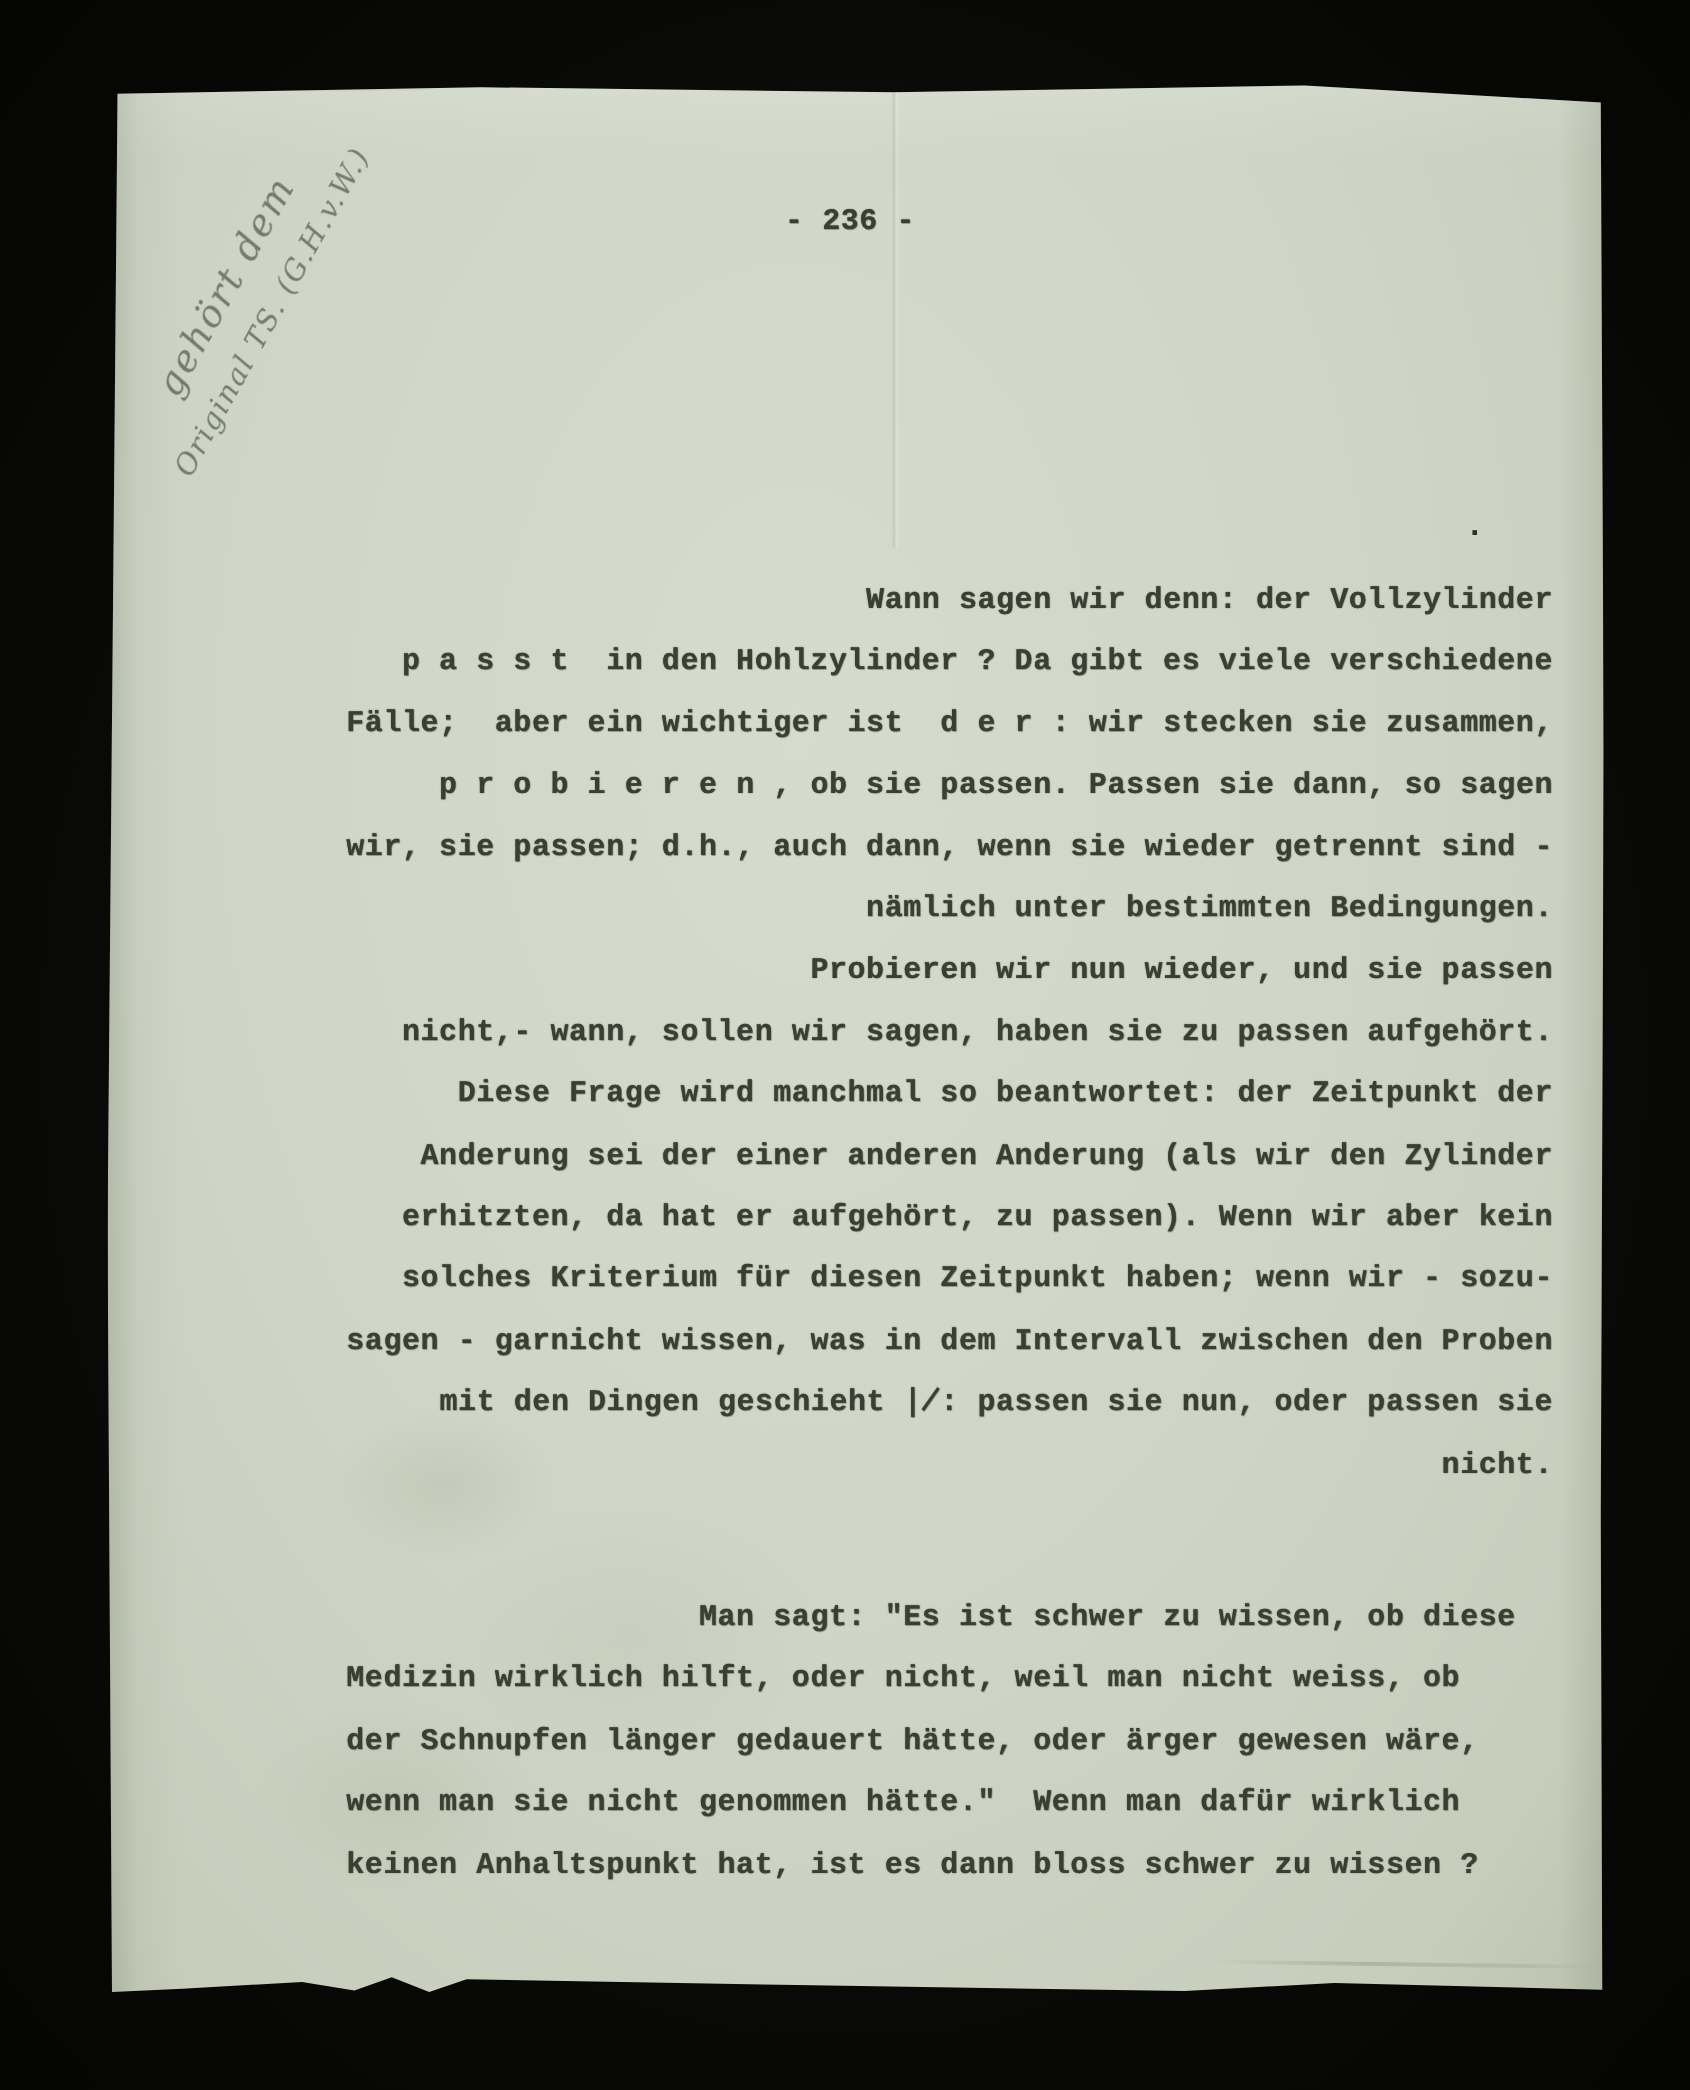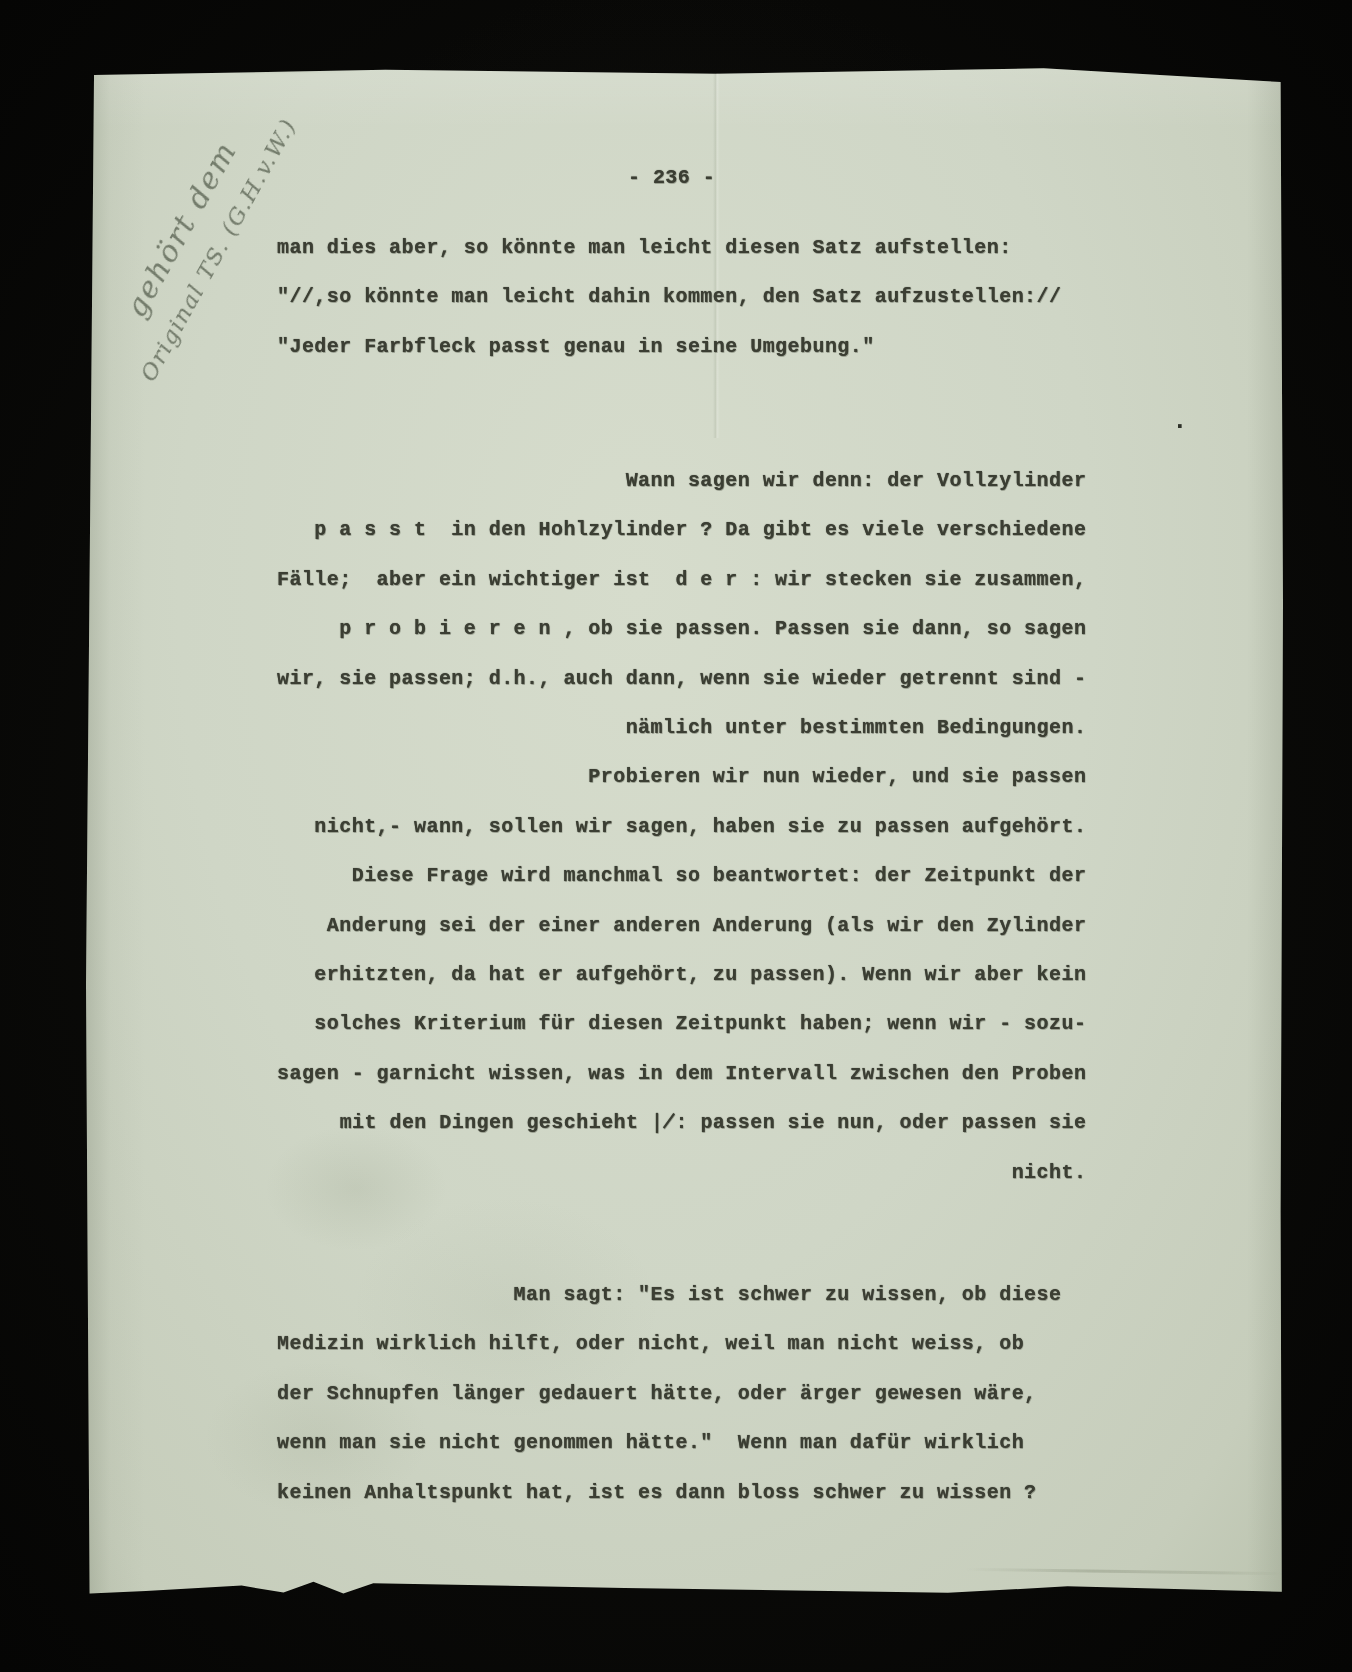--- a/index.html
+++ b/index.html
@@ -45,21 +45,21 @@
     filter: blur(0.6px);
   }
   .crease-tl {
     position: absolute; left: 150px; top: 0px; width: 120px; height: 4px;
     background: linear-gradient(105deg, rgba(80,90,65,0.25), rgba(0,0,0,0));
     filter: blur(0.8px);
   }
   .typed {
     position: absolute;
     color: #3b3e33;
-    font-size: 20px;
+    font-size: 24px;
     font-weight: 700;
     letter-spacing: 0.45px;
     line-height: 49.4px;
     white-space: pre;
     text-shadow: 0 0 1px rgba(59,62,51,0.85), 0.6px 0.6px 0 rgba(59,62,51,0.30);
     filter: blur(0.35px);
   }
   .tline { white-space: pre; }
   .pagenum { left: 542px; top: 85px; }
   .para1 { left: 191px; top: 155px; }
@@ -94,21 +94,20 @@
   <div class="crease-b"></div>
   <div class="crease-tl"></div>
 
   <div class="annotation">
     <div class="l1">gehört dem</div>
     <div class="l2">Original TS. (G.H.v.W.)</div>
   </div>
 
   <div class="typed pagenum">- 236 -</div>
 
-  <div class="typed para1"><div class="tline">man dies aber, so könnte man leicht diesen Satz aufstellen:</div><div class="tline">"//,so könnte man leicht dahin kommen, den Satz aufzustellen://</div><div class="tline">"Jeder Farbfleck passt genau in seine Umgebung."</div></div>
 
   <div class="typed para2"><div class="tline">                     Wann sagen wir denn: der Vollzylinder</div><div class="tline">p a s s t  in den Hohlzylinder ? Da gibt es viele verschiedene</div><div class="tline">Fälle;  aber ein wichtiger ist  d e r : wir stecken sie zusammen,</div><div class="tline">p r o b i e r e n , ob sie passen. Passen sie dann, so sagen</div><div class="tline">wir, sie passen; d.h., auch dann, wenn sie wieder getrennt sind -</div><div class="tline">nämlich unter bestimmten Bedingungen.</div><div class="tline">                    Probieren wir nun wieder, und sie passen</div><div class="tline">nicht,- wann, sollen wir sagen, haben sie zu passen aufgehört.</div><div class="tline">Diese Frage wird manchmal so beantwortet: der Zeitpunkt der</div><div class="tline">Anderung sei der einer anderen Anderung (als wir den Zylinder</div><div class="tline">erhitzten, da hat er aufgehört, zu passen). Wenn wir aber kein</div><div class="tline">solches Kriterium für diesen Zeitpunkt haben; wenn wir - sozu-</div><div class="tline">sagen - garnicht wissen, was in dem Intervall zwischen den Proben</div><div class="tline">mit den Dingen geschieht ∤: passen sie nun, oder passen sie</div><div class="tline">nicht.</div></div>
 
   <div class="typed para3"><div class="tline">                   Man sagt: "Es ist schwer zu wissen, ob diese</div><div class="tline">Medizin wirklich hilft, oder nicht, weil man nicht weiss, ob</div><div class="tline">der Schnupfen länger gedauert hätte, oder ärger gewesen wäre,</div><div class="tline">wenn man sie nicht genommen hätte."  Wenn man dafür wirklich</div><div class="tline">keinen Anhaltspunkt hat, ist es dann bloss schwer zu wissen ?</div></div>
 
   <div class="ink-dot">.</div>
 
 </div>
 
 </body></html>

